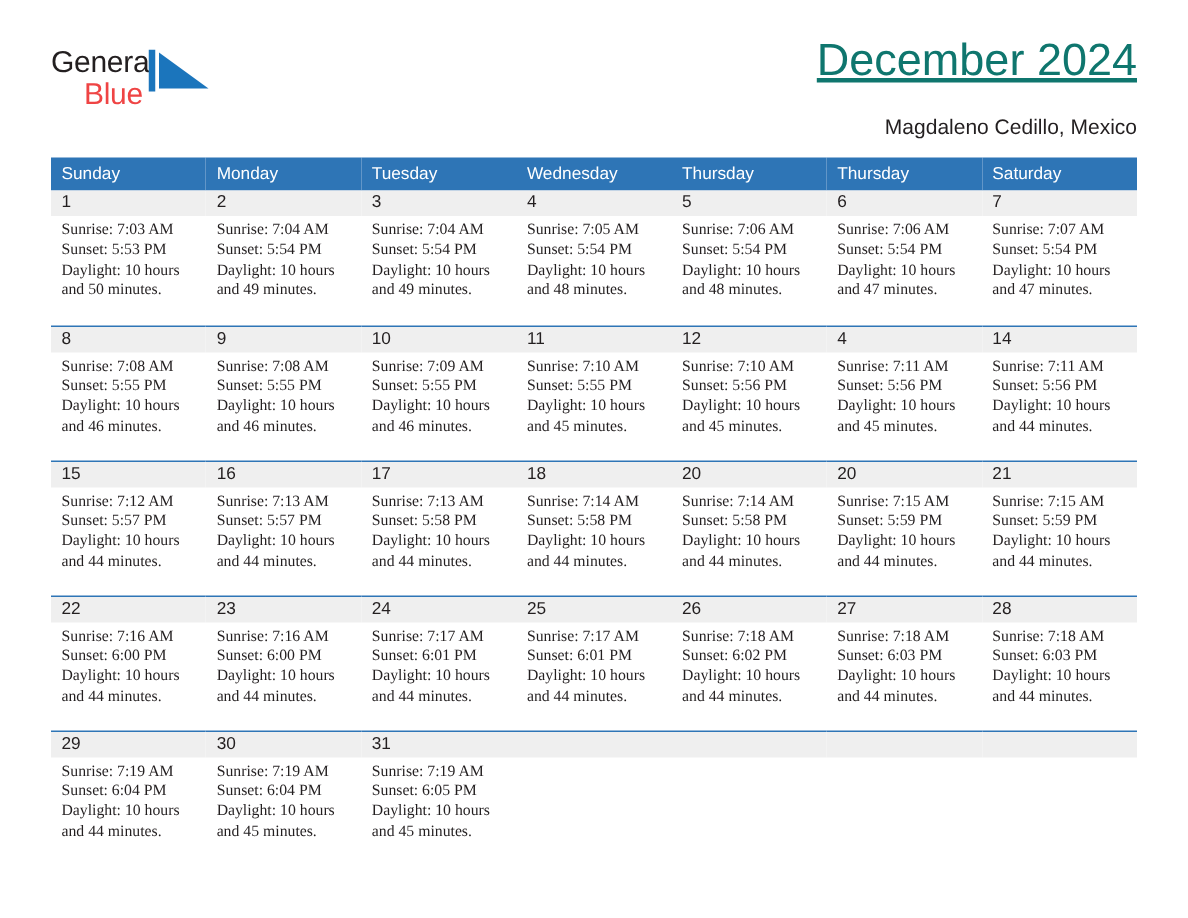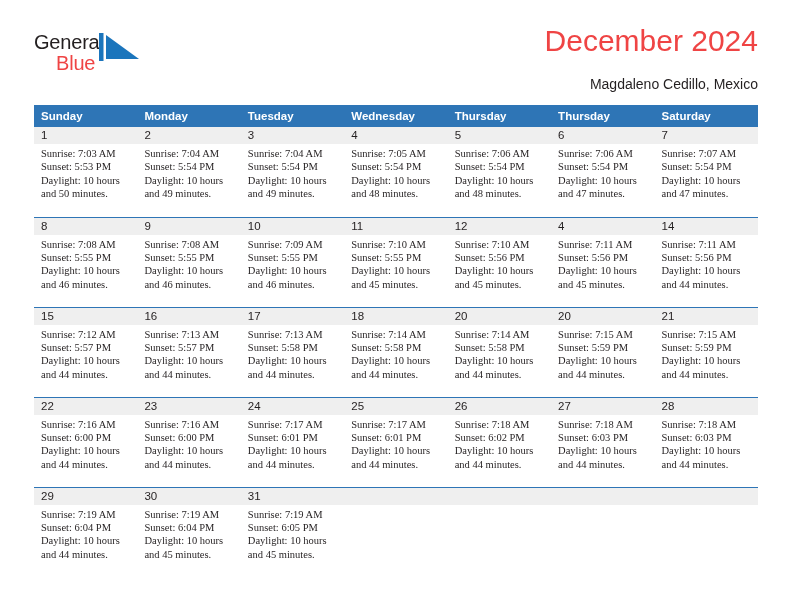--- a/index.html
+++ b/index.html
@@ -59,23 +59,24 @@
 
   .title-block {
     position: absolute;
     right: 34px;
     top: 24px;
     text-align: right;
   }
   .cal-title {
     font-size: 30px;
     font-weight: normal;
-    color: #ef4444;
+    color: #0f766e;
     line-height: 1.12;
     white-space: nowrap;
+    text-decoration: underline;
   }
   .cal-subtitle {
     font-size: 14px;
     color: #231f20;
     margin-top: 18px;
     white-space: nowrap;
   }
 
   
   .calendar {
@@ -86,21 +87,21 @@
   }
   .cal-table {
     width: 100%;
     border-collapse: collapse;
     table-layout: fixed;
   }
   .cal-table th {
     background: #2e75b6;
     color: #ffffff;
     font-size: 11.5px;
-    font-weight: bold;
+    font-weight: normal;
     text-align: left;
     padding: 5px 0 5px 7px;
     height: 19px;
     box-sizing: border-box;
   }
 
   tr.week-row > td {
     vertical-align: top;
     padding: 0;
     border-top: 1.5px solid #2e75b6;

